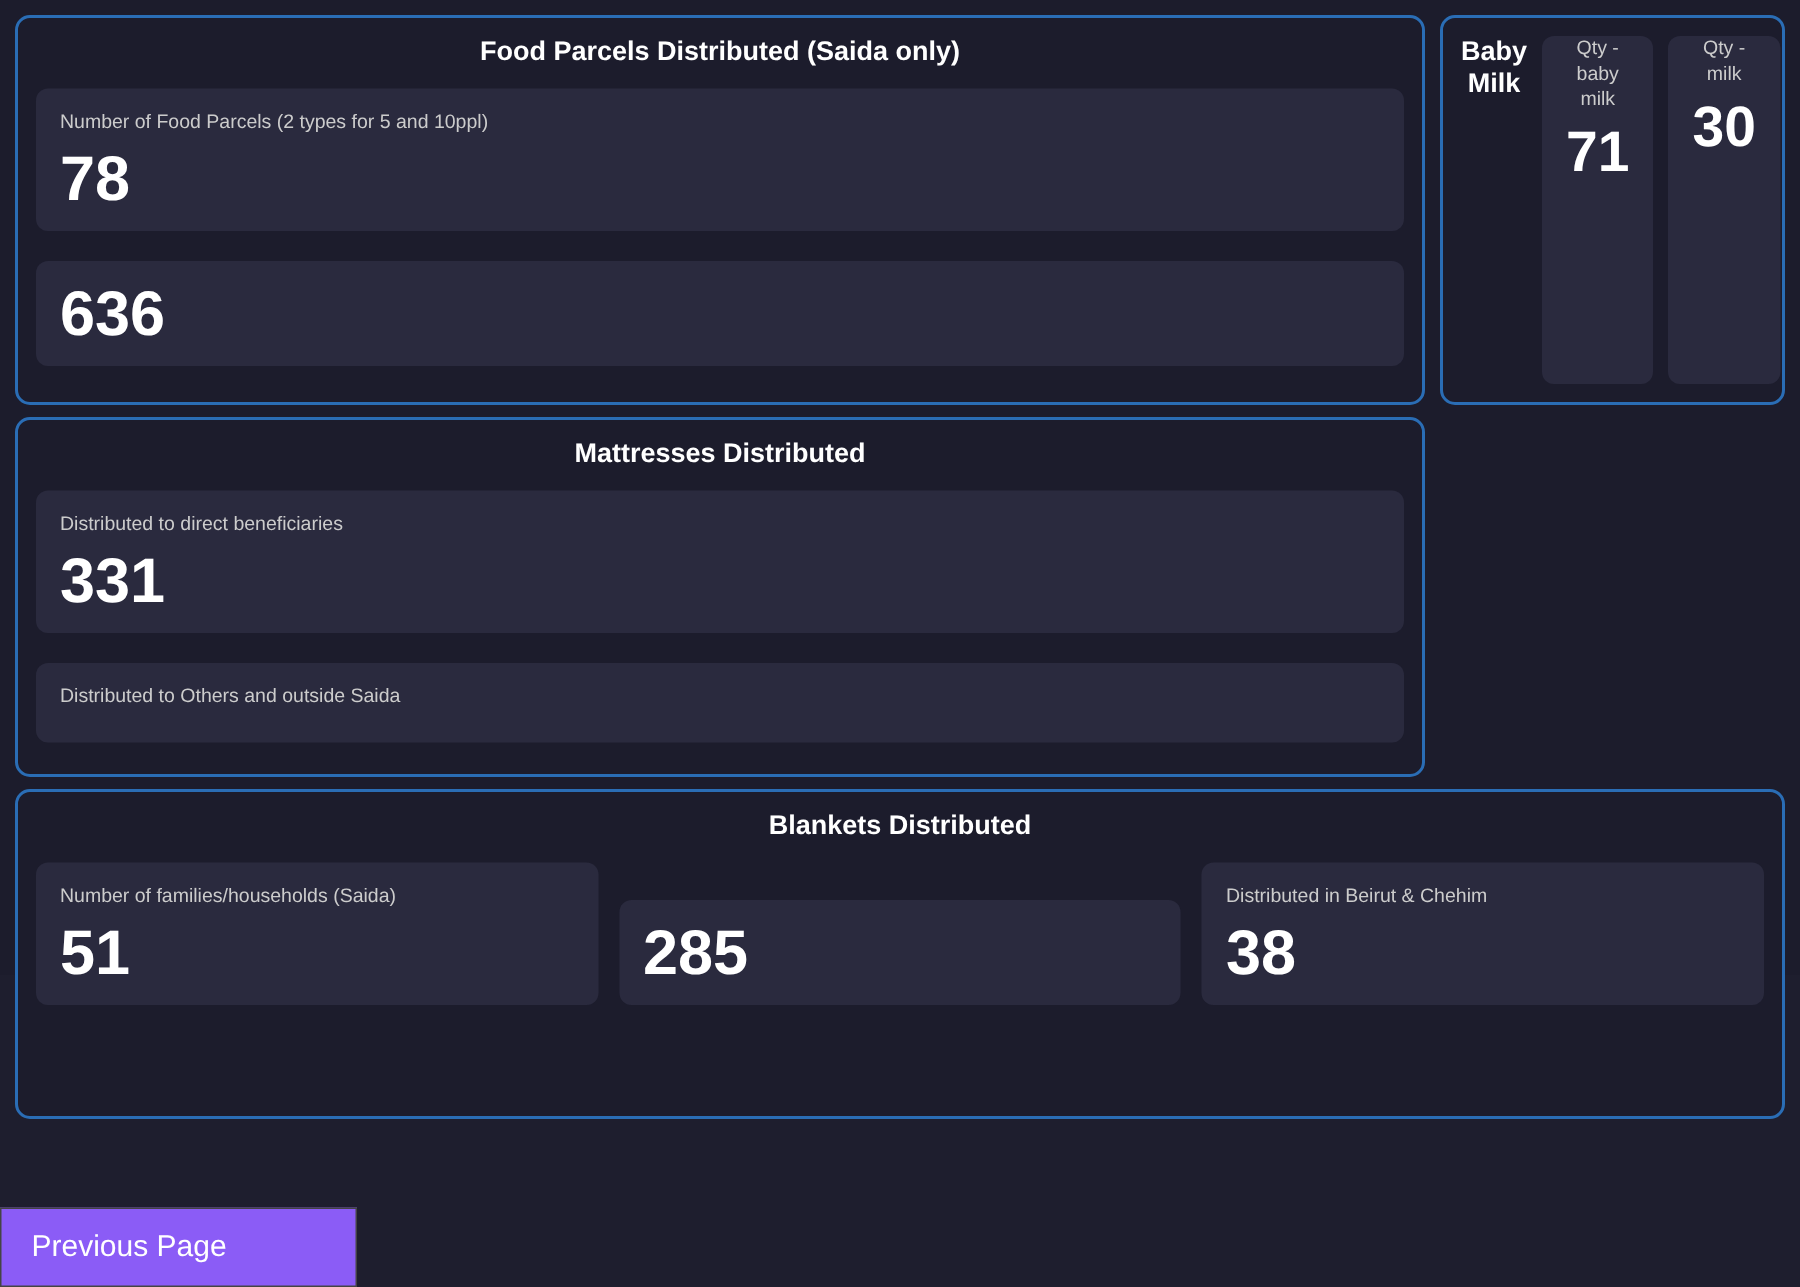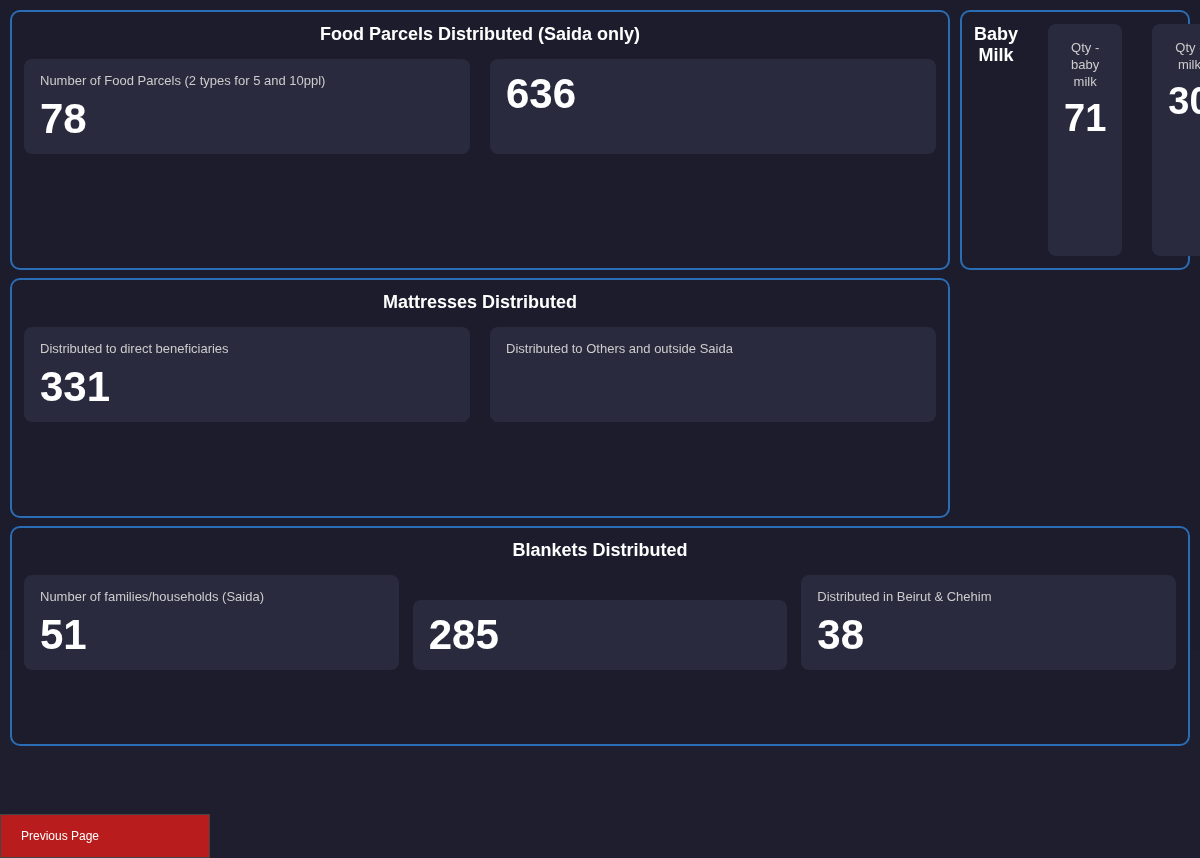--- a/index.html
+++ b/index.html
@@ -59,20 +59,21 @@
       text-align: center;
       font-size: 18px;
       font-weight: bold;
       color: #ffffff;
       margin-bottom: 14px;
     }
 
     .metrics-row {
       display: flex;
       gap: 20px;
+      flex-direction: column;
     }
 
     .metric-box {
       background: #2a2a3e;
       border-radius: 8px;
       padding: 14px 16px;
       flex: 1;
     }
 
     .metric-label {
@@ -92,23 +93,22 @@
     .metric-value-medium {
       font-size: 38px;
       font-weight: bold;
       color: #ffffff;
       line-height: 1;
     }
 
     .baby-milk-metric {
       background: #2a2a3e;
       border-radius: 8px;
-      padding: 16px 16px;
+      padding: 0 16px;
       text-align: center;
-      margin-left: 20px;
     }
 
     .baby-milk-metric .metric-label {
       text-align: center;
       font-size: 13px;
       color: #cccccc;
     }
 
     .baby-milk-metric .metric-value {
       font-size: 38px;
@@ -143,25 +143,25 @@
     }
 
     .blankets-metrics-row .metric-box {
       flex: 1;
     }
 
     .previous-page-bar {
       position: absolute;
       bottom: 0;
       left: 0;
-      width: 210px;
-      background: #b91c1c;
+      width: 238px;
+      background: #8b5cf6;
       border: 1px solid #444;
       padding: 14px 20px;
-      font-size: 12px;
+      font-size: 20px;
       font-weight: normal;
       color: #ffffff;
       cursor: pointer;
       text-align: left;
     }
 
     .spacer {
       flex: 1;
     }
   </style>

